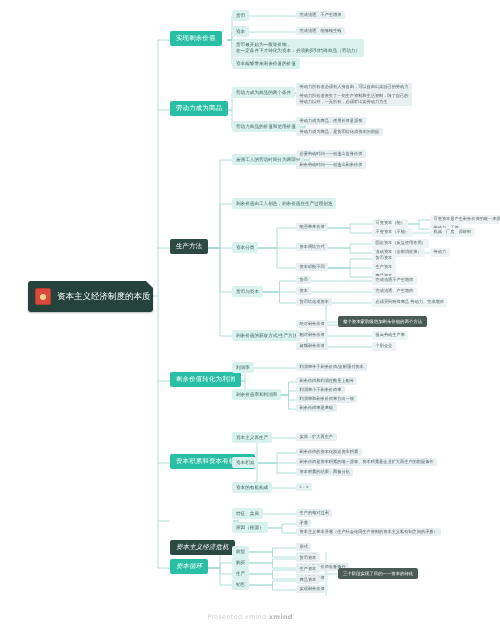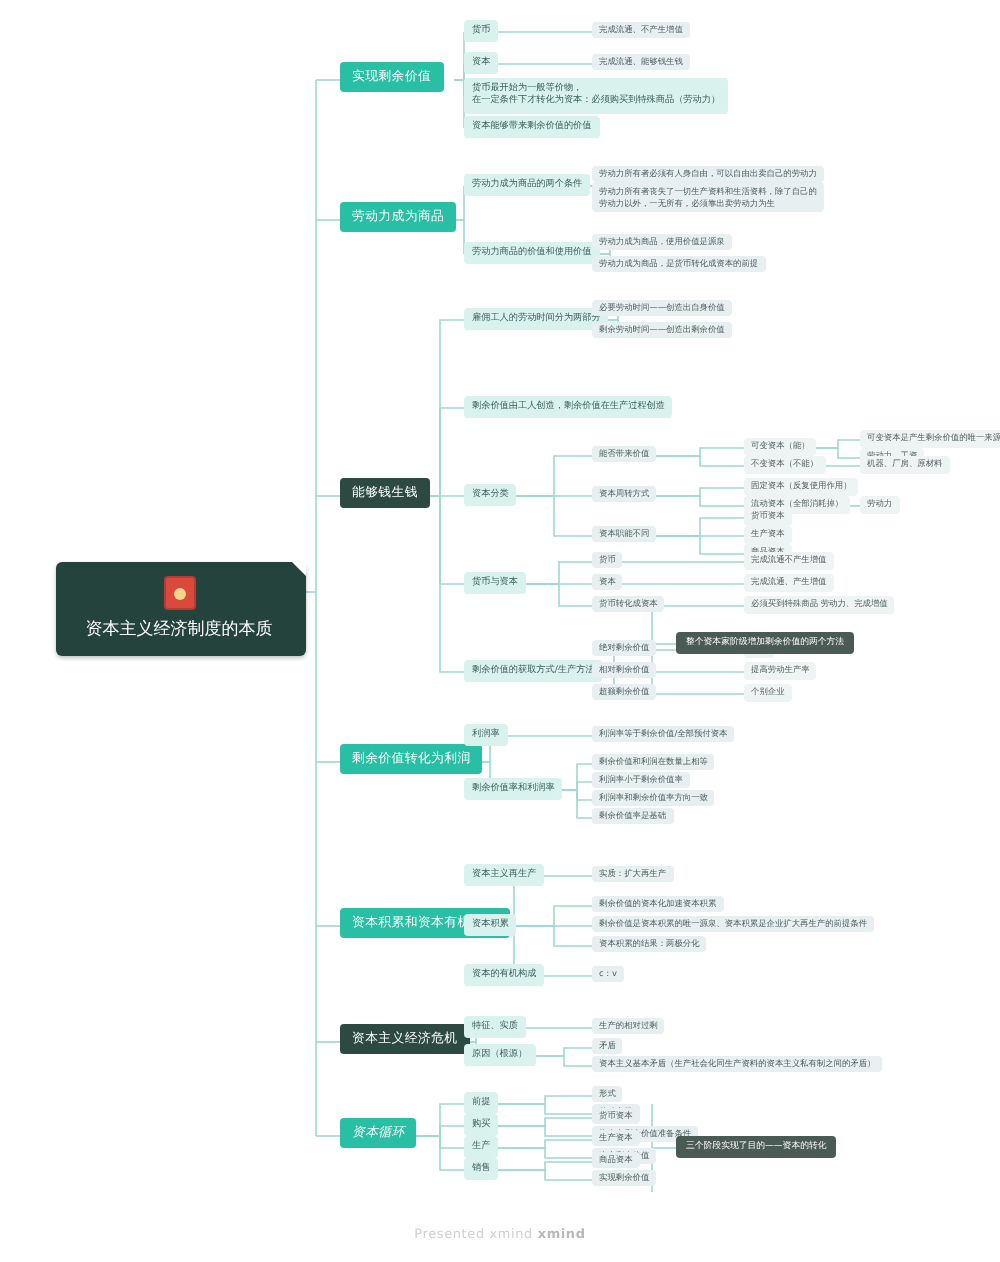--- a/index.html
+++ b/index.html
@@ -22,21 +22,20 @@
 
   
   .root{
     background:#24433c;
     color:#ffffff;
     border-radius:3px;
     font-size:8.5px;
     padding:7px 9px 7px 7px;
     display:flex;align-items:center;gap:6px;
     box-shadow:0 1px 2px rgba(0,0,0,.25);
-    flex-direction:column;
   }
   .root .bookicon{
     width:14px;height:15px;border-radius:2px;
     background:#d94a3d;
     display:flex;align-items:center;justify-content:center;
     flex:0 0 auto;
     border:1px solid #b93a30;
   }
   .root .bookicon i{
     width:6px;height:6px;border-radius:50%;
@@ -218,21 +217,21 @@
 在一定条件下才转化为资本：必须购买到特殊商品（劳动力）</div>
       <div class="node l2" style="left: 232px; top: 58.395px;">资本能够带来剩余价值的价值</div>
       <div class="node l1" style="left: 170px; top: 101px;">劳动力成为商品</div>
       <div class="node l2" style="left: 232px; top: 87.395px;">劳动力成为商品的两个条件</div>
       <div class="node l3" style="left: 296px; top: 82.665px;">劳动力所有者必须有人身自由，可以自由出卖自己的劳动力</div>
       <div class="node l3" style="white-space: pre; line-height: 1.35; left: 296px; top: 90.83px;">劳动力所有者丧失了一切生产资料和生活资料，除了自己的
 劳动力以外，一无所有，必须靠出卖劳动力为生</div>
       <div class="node l2" style="left: 232px; top: 121.395px;">劳动力商品的价值和使用价值</div>
       <div class="node l3" style="left: 296px; top: 116.665px;">劳动力成为商品，使用价值是源泉</div>
       <div class="node l3" style="left: 296px; top: 127.665px;">劳动力成为商品，是货币转化成资本的前提</div>
-      <div class="node l1 dark" style="left: 170px; top: 239px;">能够钱生钱</div>
+      <div class="node l1 dark" style="left: 170px; top: 239px;">生产方法</div>
       <div class="node l2" style="left: 232px; top: 154.395px;">雇佣工人的劳动时间分为两部分</div>
       <div class="node l3" style="left: 296px; top: 149.665px;">必要劳动时间——创造出自身价值</div>
       <div class="node l3" style="left: 296px; top: 160.665px;">剩余劳动时间——创造出剩余价值</div>
       <div class="node l2" style="left: 232px; top: 198.395px;">剩余价值由工人创造，剩余价值在生产过程创造</div>
       <div class="node l2" style="left: 232px; top: 242.395px;">资本分类</div>
       <div class="node l3" style="left: 296px; top: 222.665px;">能否带来价值</div>
       <div class="node l4" style="left: 372px; top: 219.4px;">可变资本（能）</div>
       <div class="node l4" style="left: 430px; top: 215.4px;">可变资本是产生剩余价值的唯一来源</div>
       <div class="node l4" style="left: 430px; top: 224.4px;">劳动力、工资</div>
       <div class="node l4" style="left: 372px; top: 228.4px;">不变资本（不能）</div>
@@ -270,21 +269,21 @@
       <div class="node l3" style="left: 296px; top: 403.665px;">剩余价值率是基础</div>
       <div class="node l1" style="left: 170px; top: 454px;">资本积累和资本有机构成</div>
       <div class="node l2" style="left: 232px; top: 432.395px;">资本主义再生产</div>
       <div class="node l3" style="left: 296px; top: 432.665px;">实质：扩大再生产</div>
       <div class="node l2" style="left: 232px; top: 457.395px;">资本积累</div>
       <div class="node l3" style="left: 296px; top: 447.665px;">剩余价值的资本化加速资本积累</div>
       <div class="node l3" style="left: 296px; top: 457.665px;">剩余价值是资本积累的唯一源泉、资本积累是企业扩大再生产的前提条件</div>
       <div class="node l3" style="left: 296px; top: 467.665px;">资本积累的结果：两极分化</div>
       <div class="node l2" style="left: 232px; top: 482.395px;">资本的有机构成</div>
       <div class="node l3" style="left: 296px; top: 482.665px;">c：v</div>
-      <div class="node l1 dark" style="left: 170px; top: 512px;">资本主义经济危机</div>
+      <div class="node l1 dark" style="left: 170px; top: 540px; font-style: italic;">资本主义经济危机</div>
       <div class="node l2" style="left: 232px; top: 508.395px;">特征、实质</div>
       <div class="node l3" style="left: 296px; top: 508.665px;">生产的相对过剩</div>
       <div class="node l2" style="left: 232px; top: 522.395px;">原因（根源）</div>
       <div class="node l3" style="left: 296px; top: 518.665px;">矛盾</div>
       <div class="node l3" style="left: 296px; top: 527.665px;">资本主义基本矛盾（生产社会化同生产资料的资本主义私有制之间的矛盾）</div>
       <div class="node l1" style="left: 170px; top: 559px; font-style: italic;">资本循环</div>
       <div class="node l2" style="left: 232px; top: 546.395px;">前提</div>
       <div class="node l3" style="left: 296px; top: 542.665px;">形式</div>
       <div class="node l3" style="left: 296px; top: 551.665px;">劳动市场</div>
       <div class="node l2" style="left: 232px; top: 557.395px;">购买</div>

